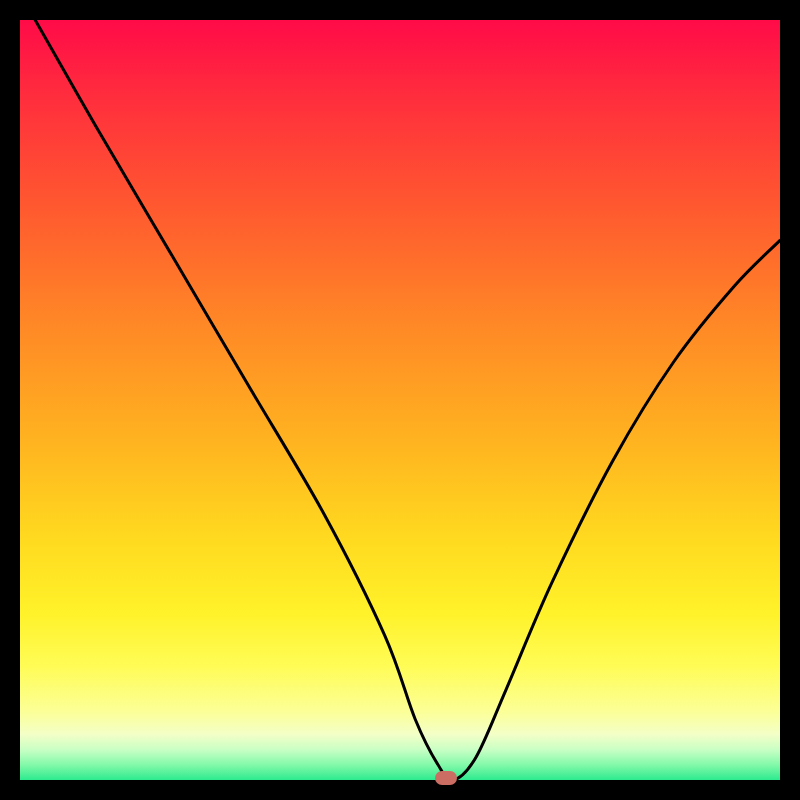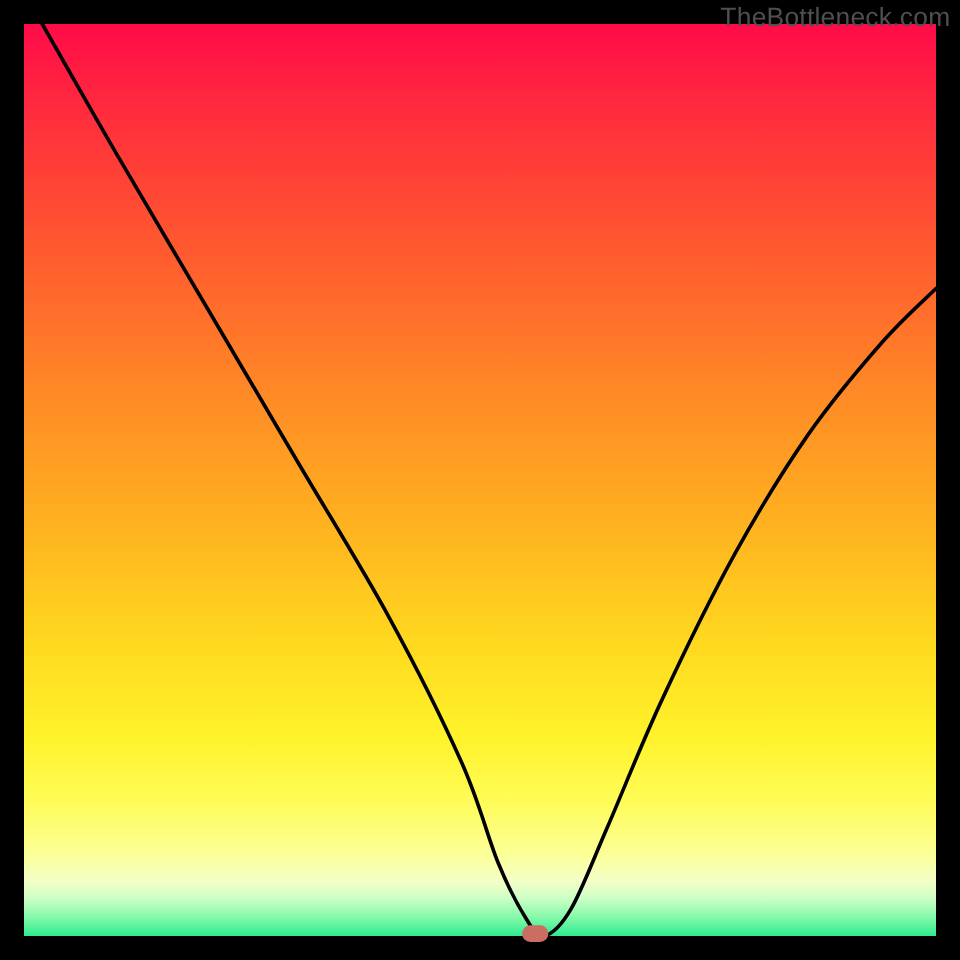--- a/index.html
+++ b/index.html
@@ -72,14 +72,13 @@
 
 <div class="frame">
   <div class="plot"></div>
 
   <svg class="curve" viewBox="0 0 760 760" preserveAspectRatio="none">
     <path id="curve-path" fill="none" stroke="#000" stroke-width="3" stroke-linecap="round" stroke-linejoin="round" d="M 15.200000000000001,0 C 25.333333333333336,17.73333333333333 53.2,67.1333333333333 76,106.39999999999998 C 98.8,145.66666666666666 126.66666666666667,192.53333333333336 152,235.60000000000002 C 177.33333333333334,278.6666666666667 202.66666666666666,321.73333333333335 228,364.8 C 253.33333333333334,407.8666666666667 281.2,452.2 304,494 C 326.8,535.8 349.6,581.4 364.8,615.6 C 380,649.8000000000001 386.3333333333333,677.6666666666667 395.2,699.2 C 404.06666666666666,720.7333333333333 411.66666666666674,734.6666666666666 418.00000000000006,744.8 C 424.33333333333337,754.9333333333333 426.8666666666667,761.2666666666667 433.2,760 C 439.5333333333333,758.7333333333333 447.1333333333333,752.4000000000001 456,737.2 C 464.8666666666667,722 473.73333333333335,697.9333333333333 486.40000000000003,668.8 C 499.0666666666667,639.6666666666666 514.2666666666667,600.4 532,562.4 C 549.7333333333333,524.4 572.5333333333334,477.53333333333336 592.8000000000001,440.8 C 613.0666666666667,404.06666666666666 633.3333333333334,371.13333333333327 653.6,341.99999999999994 C 673.8666666666667,312.8666666666666 696.6666666666666,286.26666666666665 714.4,266 C 732.1333333333333,245.73333333333335 752.4,227.99999999999997 760,220.39999999999998"></path>
   </svg>
 
   <div id="marker" class="marker" style="left: 434.6px; top: 771px; background: rgb(204, 109, 99);"></div>
 
-  <div class="watermark">TheBottleneck.com</div>
 </div>
 
 </body></html>

